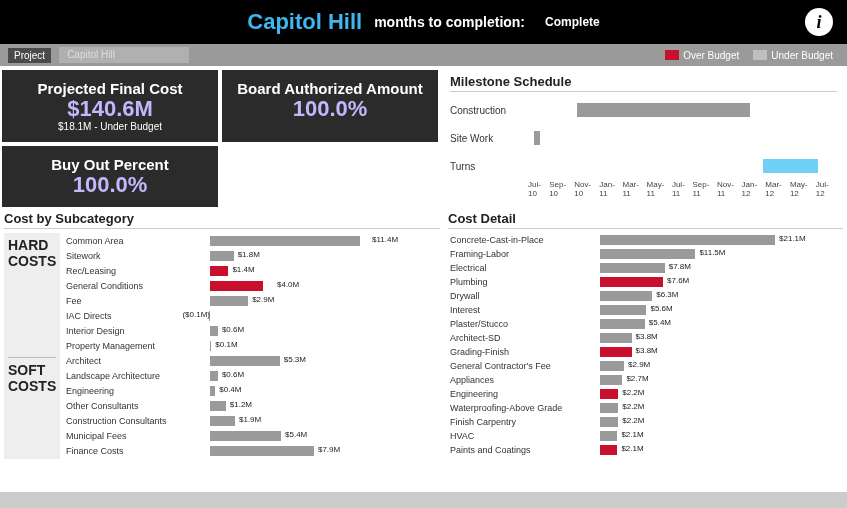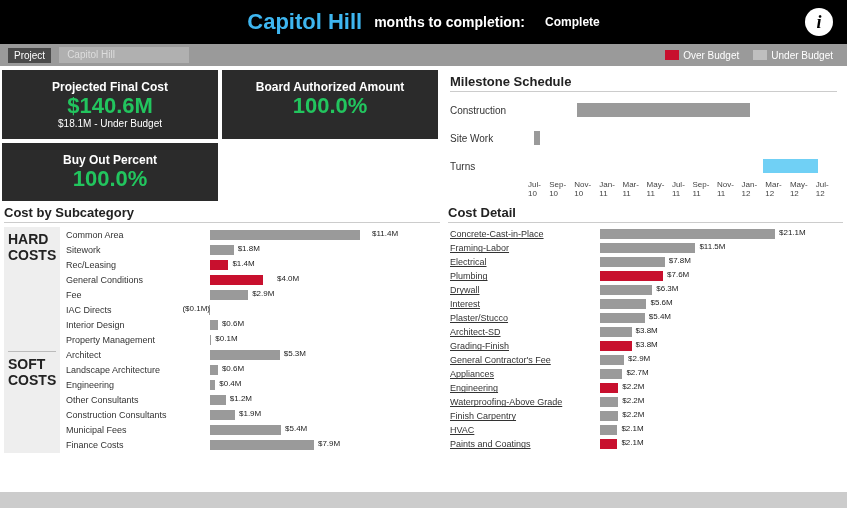--- a/index.html
+++ b/index.html
@@ -11,22 +11,22 @@
 .info-btn { position:absolute; right:14px; top:8px; width:28px; height:28px; border-radius:50%; background:#fff; color:#000; display:flex; align-items:center; justify-content:center; font-style:italic; font-weight:700; font-size:18px; font-family:Georgia,serif; cursor:pointer; }
 .filter-bar { background:#9a9a9a; height:22px; display:flex; align-items:center; padding:0 8px; position:relative; }
 .filter-label { background:#4a4a4a; color:#fff; font-size:10px; padding:2px 6px; margin-right:8px; }
 .filter-select { background:#b0b0b0; color:#ddd; font-size:10px; padding:2px 20px 2px 8px; border:none; width:130px; height:16px; position:relative; }
 .legend { position:absolute; right:14px; display:flex; gap:14px; }
 .legend-item { display:flex; align-items:center; font-size:10px; color:#fff; }
 .legend-sw { width:14px; height:10px; margin-right:4px; }
 .kpi-row { display:flex; gap:4px; padding:4px 2px; }
 .kpi-left { display:grid; grid-template-columns:1fr 1fr; gap:4px; width:436px; }
 .kpi-card { background:#2b2b2b; color:#fff; text-align:center; padding:10px 6px; }
-.kpi-title { font-size:12px; font-weight:600; color:#fff; }
-.kpi-val { color:#22c55e; font-size:22px; font-weight:700; line-height:1.1; }
+.kpi-title { font-size:15px; font-weight:600; color:#fff; }
+.kpi-val { color:#c4b5fd; font-size:22px; font-weight:700; line-height:1.1; }
 .kpi-sub { font-size:10px; color:#fff; }
 .kpi-val-sm { font-size:12px; font-weight:700; margin-left:3px; }
 .milestone { flex:1; padding:4px 8px 0 8px; }
 .sec-title { font-size:13px; font-weight:700; color:#222; border-bottom:1px solid #ccc; margin-bottom:4px; padding-bottom:2px; }
 .gantt-row { display:flex; align-items:center; height:28px; font-size:10px; color:#333; }
 .gantt-label { width:78px; }
 .gantt-track { flex:1; height:14px; position:relative; }
 .gantt-bar { position:absolute; height:14px; top:0; }
 .gantt-axis { display:flex; font-size:8px; color:#444; margin-left:78px; justify-content:space-between; }
 .lower { display:flex; gap:8px; padding:0 4px; height:248px; }
@@ -38,21 +38,21 @@
 .cat-soft { flex:1; border-top:1px solid #bbb; padding-top:4px; }
 .bars-col { flex:1; position:relative; overflow:hidden; }
 .bar-row { display:flex; align-items:center; height:15px; font-size:9px; color:#333; }
 .bar-label { width:130px; padding-left:6px; white-space:nowrap; overflow:hidden; }
 .bar-track { flex:1; position:relative; height:10px; }
 .bar-fill { position:absolute; height:10px; top:0; background:#9a9a9a; }
 .bar-over { background:#c8102e; }
 .bar-val { position:absolute; font-size:8px; color:#222; top:-1px; white-space:nowrap; }
 .det-body { flex:1; overflow:hidden; }
 .det-row { display:flex; align-items:center; height:14px; font-size:9px; color:#333; }
-.det-label { width:150px; padding-left:2px; white-space:nowrap; overflow:hidden;text-decoration:underline; }
+.det-label { width:150px; padding-left:2px; white-space:nowrap; overflow:hidden; }
 .footer { background:#ccc; height:16px; position:absolute; bottom:0; width:847px; }
 </style>
 </head>
 <body>
 
 <div class="header">
   <span class="header-title">Capitol Hill</span>
   <span class="header-sub-label">months to completion:</span>
   <span class="header-sub-val">Complete</span>
   <div class="info-btn">i</div>

